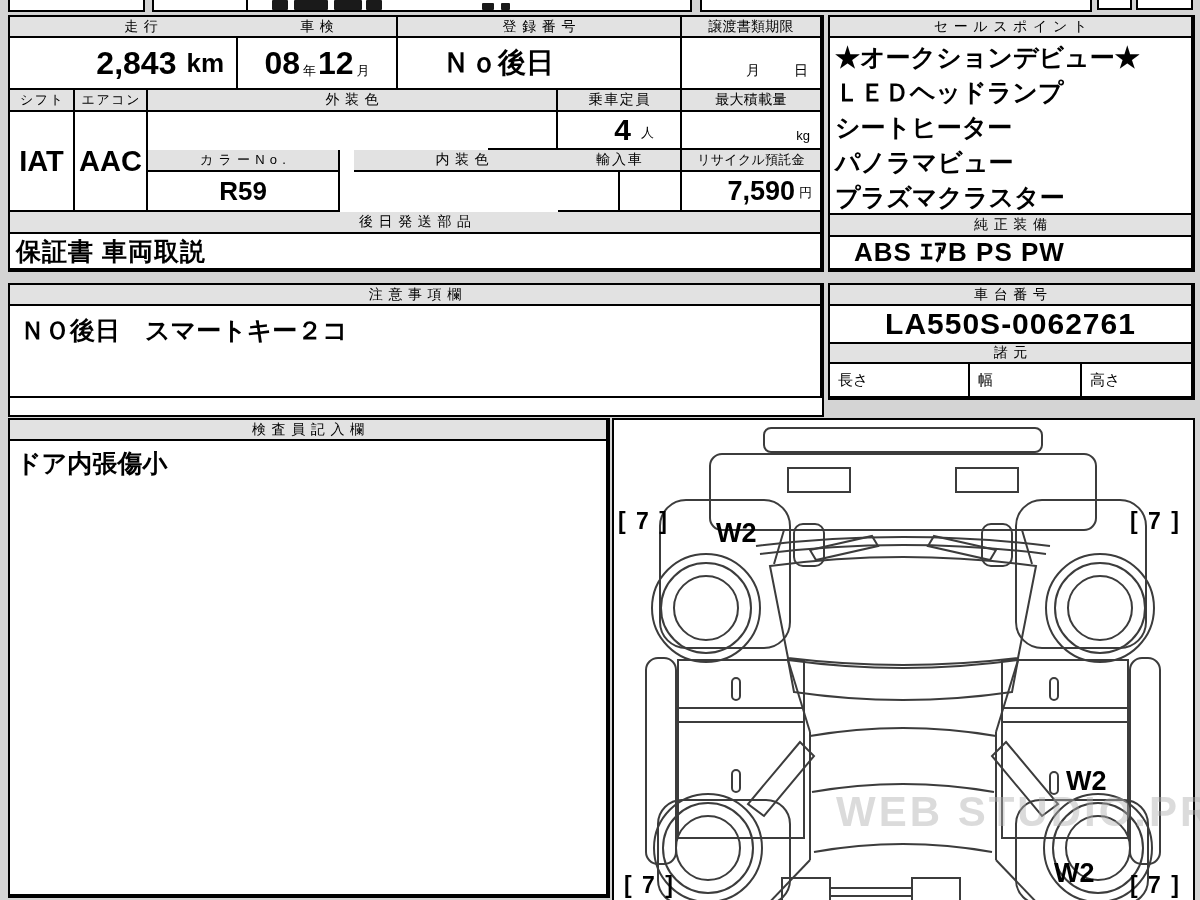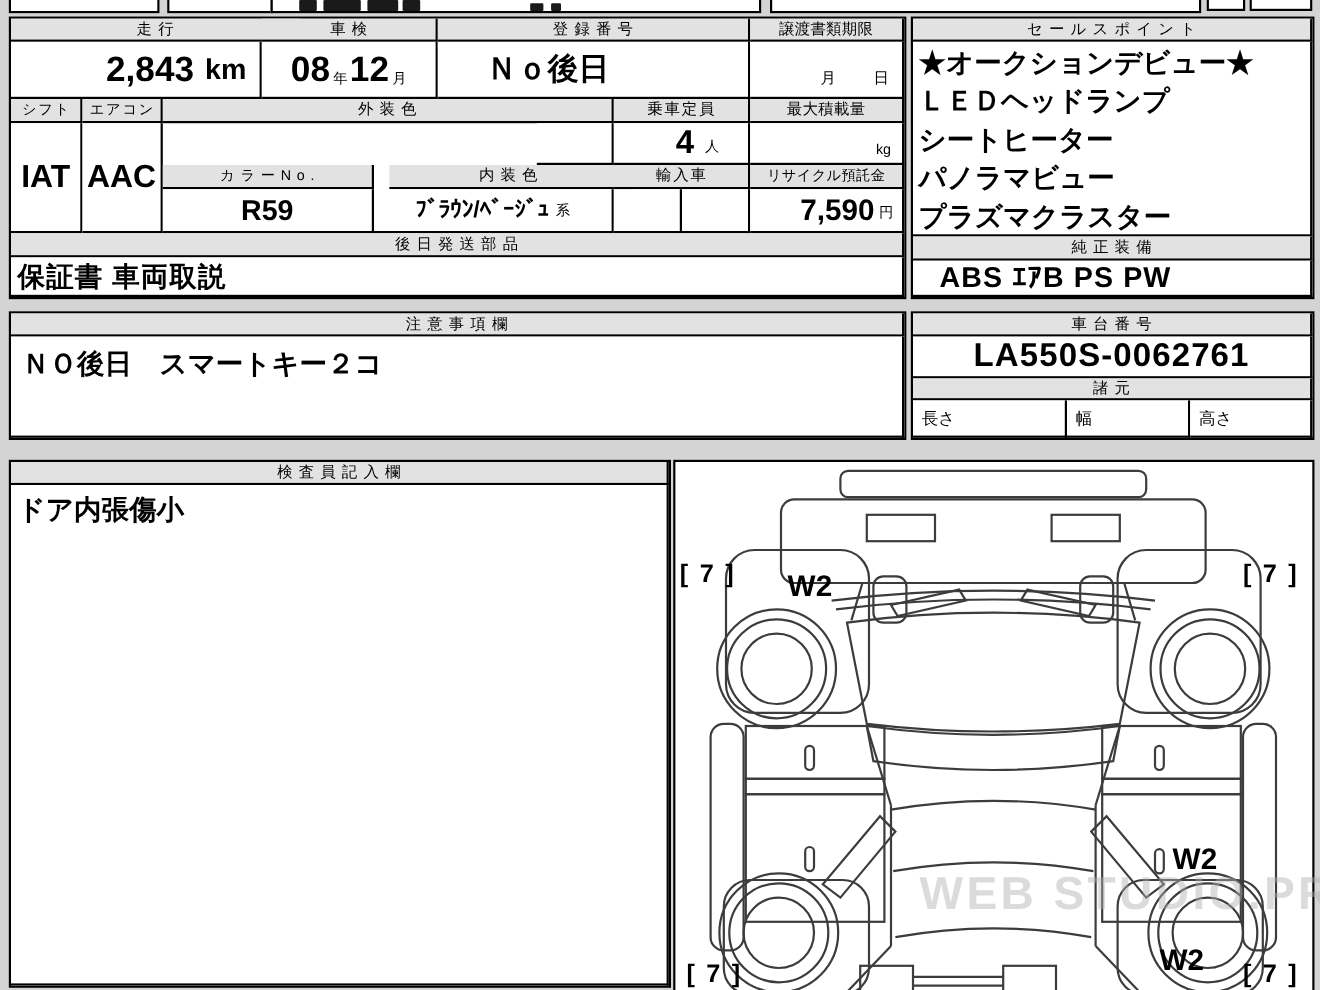--- a/index.html
+++ b/index.html
@@ -109,24 +109,20 @@
   <div class="c h hm" style="left:548px;top:133px;width:124px;height:22px;">
       <span>輸入車</span>
     </div>
   <div class="c h ht" style="left:672px;top:133px;width:140px;height:22px;font-size:13px;">
       <span>リサイクル預託金</span>
     </div>
 
   <div class="c v" style="left:138px;top:155px;width:192px;height:40px;justify-content:center;font-size:26px;">
       <span>R59</span>
     </div>
-  <div class="c v" style="left:330px;top:155px;width:218px;height:40px;justify-content:center;font-size:21px;">
-    <span>ﾌﾞﾗｳﾝ/ﾍﾞｰｼﾞｭ</span>
-    <span class="unit" style="margin-left:6px;">系</span>
-  </div>
   <div class="c" style="left:548px;top:155px;width:62px;height:40px;"></div>
   <div class="c" style="left:610px;top:155px;width:62px;height:40px;"></div>
   <div class="c v" style="left:672px;top:155px;width:140px;height:40px;justify-content:flex-end;padding-right:8px;font-size:27px;">
     <span>7,590</span>
     <span class="unit" style="align-self:flex-end;margin:0 0 8px 4px;">円</span>
   </div>
 
   <div class="c h" style="left:0;top:195px;width:812px;height:22px;">
       <span>後日発送部品</span>
     </div>
@@ -149,21 +145,21 @@
     </div>
   </div>
   <div class="c h" style="left:0;top:198px;width:363px;height:22px;">
       <span>純正装備</span>
     </div>
   <div class="c v" style="left:0;top:220px;width:363px;height:33px;padding-left:24px;font-size:26px;letter-spacing:1px;">
       <span>ABS ｴｱB PS PW</span>
     </div>
 </div>
 
-<div class="tbl" style="left:8px;top:283px;width:816px;height:117px;font-family:Liberation Serif, serif;">
+<div class="tbl" style="left:8px;top:283px;width:816px;height:134px;font-family:Liberation Serif, serif;">
   <div class="c h" style="left:0;top:0;width:812px;height:21px;">
       <span>注意事項欄</span>
     </div>
   <div class="c v" style="left:0;top:21px;width:812px;height:92px;align-items:flex-start;padding:8px 0 0 10px;font-size:25px;">
       <span>ＮＯ後日　スマートキー２コ</span>
     </div>
 </div>
 
 <div class="tbl" style="left:828px;top:283px;width:367px;height:117px;">
   <div class="c h" style="left:0;top:0;width:363px;height:21px;">

